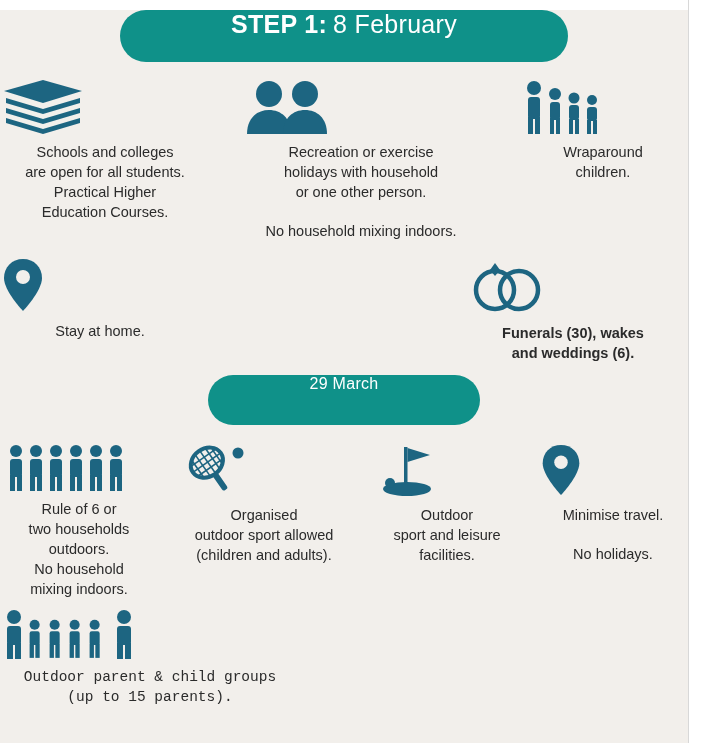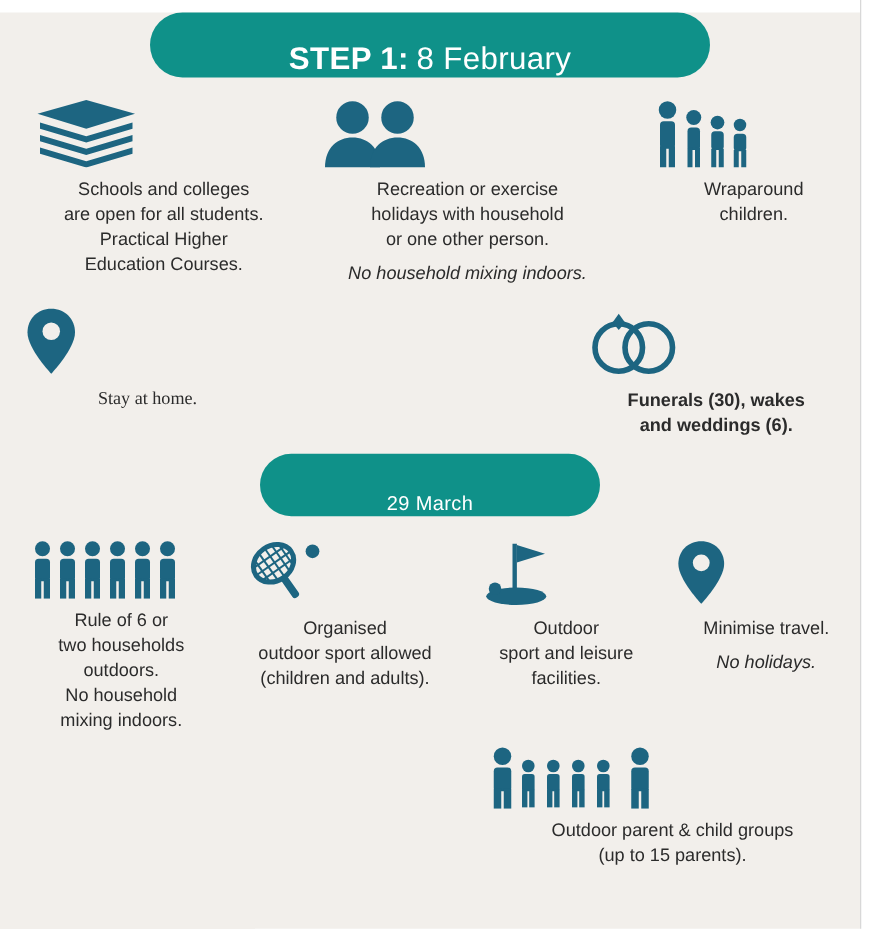--- a/index.html
+++ b/index.html
@@ -29,21 +29,21 @@
     background: #ffffff;
     border-left: 1px solid #d8d8d8;
   }
   .step-banner {
     margin: 0 auto;
     border-radius: 26px;
     background: #0f9189;
     color: #ffffff;
     text-align: center;
     display: flex;
-    align-items: flex-end;
+    align-items: flex-start;
     justify-content: center;
     letter-spacing: 0.3px;
   }
   .banner-1 {
     width: 448px;
     height: 52px;
     margin-top: 10px;
     font-size: 25px;
   }
   .banner-1 .bold {
@@ -51,57 +51,56 @@
     margin-right: 6px;
   }
   .banner-2 {
     width: 272px;
     height: 50px;
     margin-top: 12px;
     font-size: 16px;
   }
   .row {
     display: flex;
-    justify-content: flex-end;
+    justify-content: space-between;
     align-items: flex-start;
   }
   .cell {
     text-align: center;
     color: #2b2b2b;
     font-size: 14.5px;
     line-height: 1.38;
   }
   .cell .icon {
     display: block;
     margin: 0 auto 8px auto;
   }
   .cell p {
     margin: 0;
   }
   .cell p + p {
-    margin-top: 7px;
-    font-style: italic;
+    margin-top: 19px;
   }
   
   .r1 { margin-top: 16px; }
   .r1 .c1 { width: 210px; }
   .r1 .c2 { width: 240px; margin-left: 18px; }
   .r1 .c3 { width: 170px; margin-left: 24px; }
   
   .r2 { margin-top: 16px; }
   .r2 .c1 { width: 200px; }
   .r2 .c2 { width: 230px; margin-left: 240px; font-weight: bold; }
   
   .r3 { margin-top: 18px; }
   .r3 .c1 { width: 150px; margin-left: 4px;}
   .r3 .c2 { width: 142px; margin-left: 16px; }
   .r3 .c3 { width: 180px; margin-left: 14px; }
   .r3 .c4 { width: 150px; margin-left: 14px; }
   
-  .r4 { margin-top: 10px; }
+  .r4 { margin-top: 10px; font-family: Liberation Mono, monospace; }
   .r4 .c1 { width: 300px; }
   svg { display: block; }
 </style>
 </head>
 <body>
 
 <div id="poster">
 
   <div class="step-banner banner-1">
     <span class="bold">STEP 1:</span>
@@ -174,21 +173,21 @@
 
   <div class="row r2">
 
     <div class="cell c1">
       <span class="icon">
         <svg width="46" height="56" viewBox="0 0 46 56">
           <path fill="#1d6581" d="M23 2 C12 2 4 10 4 21 C4 34 23 54 23 54 C23 54 42 34 42 21 C42 10 34 2 23 2 Z"></path>
           <circle cx="23" cy="20" r="7" fill="#f2efeb"></circle>
         </svg>
       </span>
-      <p style="white-space:pre-line;font-family:Liberation Serif, serif;">Stay at home.</p>
+      <p style="white-space:pre-line;">Stay at home.</p>
     </div>
 
     <div class="cell c2">
       <span class="icon">
         <svg width="92" height="58" viewBox="0 0 92 58">
           <g fill="none" stroke="#1d6581" stroke-width="4.5">
             <circle cx="37" cy="33" r="19"></circle>
             <circle cx="61" cy="33" r="19"></circle>
           </g>
           <path fill="#1d6581" d="M37 6 l5 7 -5 6 -5 -6 Z"></path>

